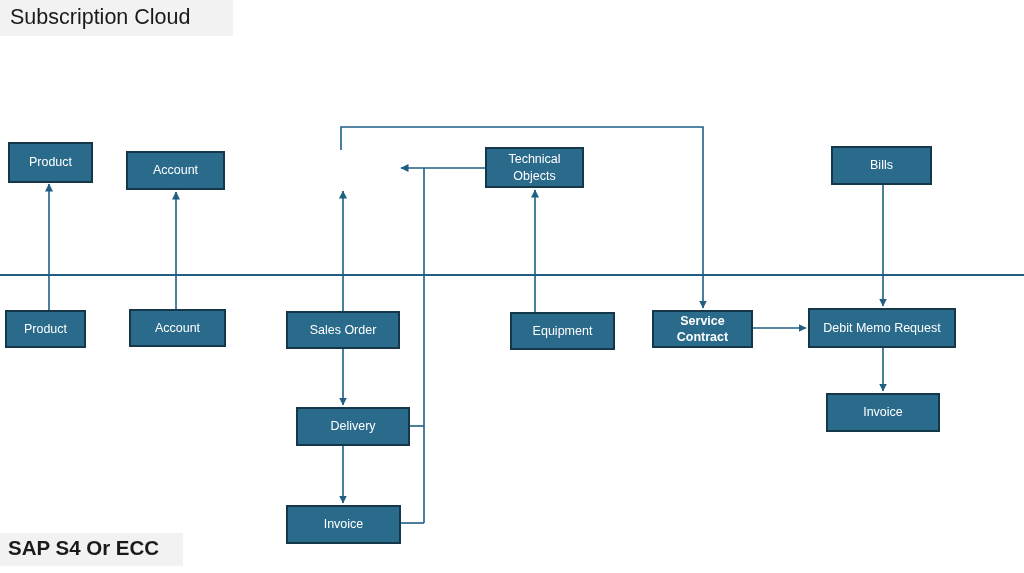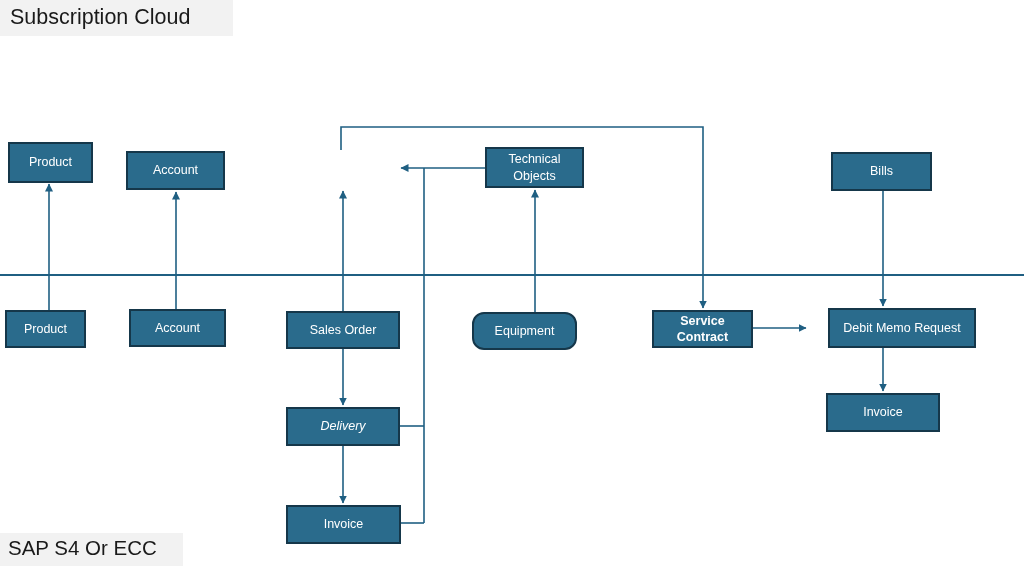--- a/index.html
+++ b/index.html
@@ -63,20 +63,21 @@
     left: 0; top: 0;
     width: 233px; height: 36px;
     font-size: 21.5px;
     padding: 5px 0 0 10px;
   }
   .title-bottom {
     left: 0; top: 533px;
     width: 183px; height: 33px;
     font-size: 20.5px;
     padding: 3px 0 0 8px;
+    font-weight: bold;
   }
 </style>
 </head>
 <body>
 
 <div id="canvas">
 
   <svg id="wires" viewBox="0 0 1024 573" xmlns="http://www.w3.org/2000/svg">
     <defs>
       <marker id="arr" markerUnits="userSpaceOnUse" markerWidth="9" markerHeight="8" refX="7.5" refY="4" orient="auto">
@@ -118,43 +119,43 @@
 
   <div class="node" style="left:8px; top:142px; width:85px; height:41px;">
     <span>Product</span>
   </div>
   <div class="node" style="left:126px; top:151px; width:99px; height:39px;">
     <span>Account</span>
   </div>
   <div class="node wrap" style="left:485px; top:147px; width:99px; height:41px;">
     <span>Technical Objects</span>
   </div>
-  <div class="node" style="left:831px; top:152px; width:101px; height:39px;">
+  <div class="node" style="left:831px; top:146px; width:101px; height:39px;">
     <span>Bills</span>
   </div>
 
   <div class="node" style="left:5px; top:310px; width:81px; height:38px;">
     <span>Product</span>
   </div>
   <div class="node" style="left:129px; top:309px; width:97px; height:38px;">
     <span>Account</span>
   </div>
   <div class="node" style="left:286px; top:311px; width:114px; height:38px;text-align:right;">
     <span>Sales Order</span>
   </div>
-  <div class="node" style="left:472px; top:312px; width:105px; height:38px;border-radius:12px;">
+  <div class="node" style="left:510px; top:312px; width:105px; height:38px;">
     <span>Equipment</span>
   </div>
   <div class="node wrap" style="left:652px; top:310px; width:101px; height:38px;font-weight:bold;">
     <span>Service Contract</span>
   </div>
-  <div class="node" style="left:828px; top:308px; width:148px; height:40px; padding:0 2px;">
+  <div class="node" style="left:808px; top:308px; width:148px; height:40px; padding:0 2px;">
     <span>Debit Memo Request</span>
   </div>
-  <div class="node" style="left:286px; top:407px; width:114px; height:39px;font-style:italic;">
+  <div class="node" style="left:296px; top:407px; width:114px; height:39px;">
     <span>Delivery</span>
   </div>
   <div class="node" style="left:286px; top:505px; width:115px; height:39px;">
     <span>Invoice</span>
   </div>
   <div class="node" style="left:826px; top:393px; width:114px; height:39px;">
     <span>Invoice</span>
   </div>
 
 </div>

